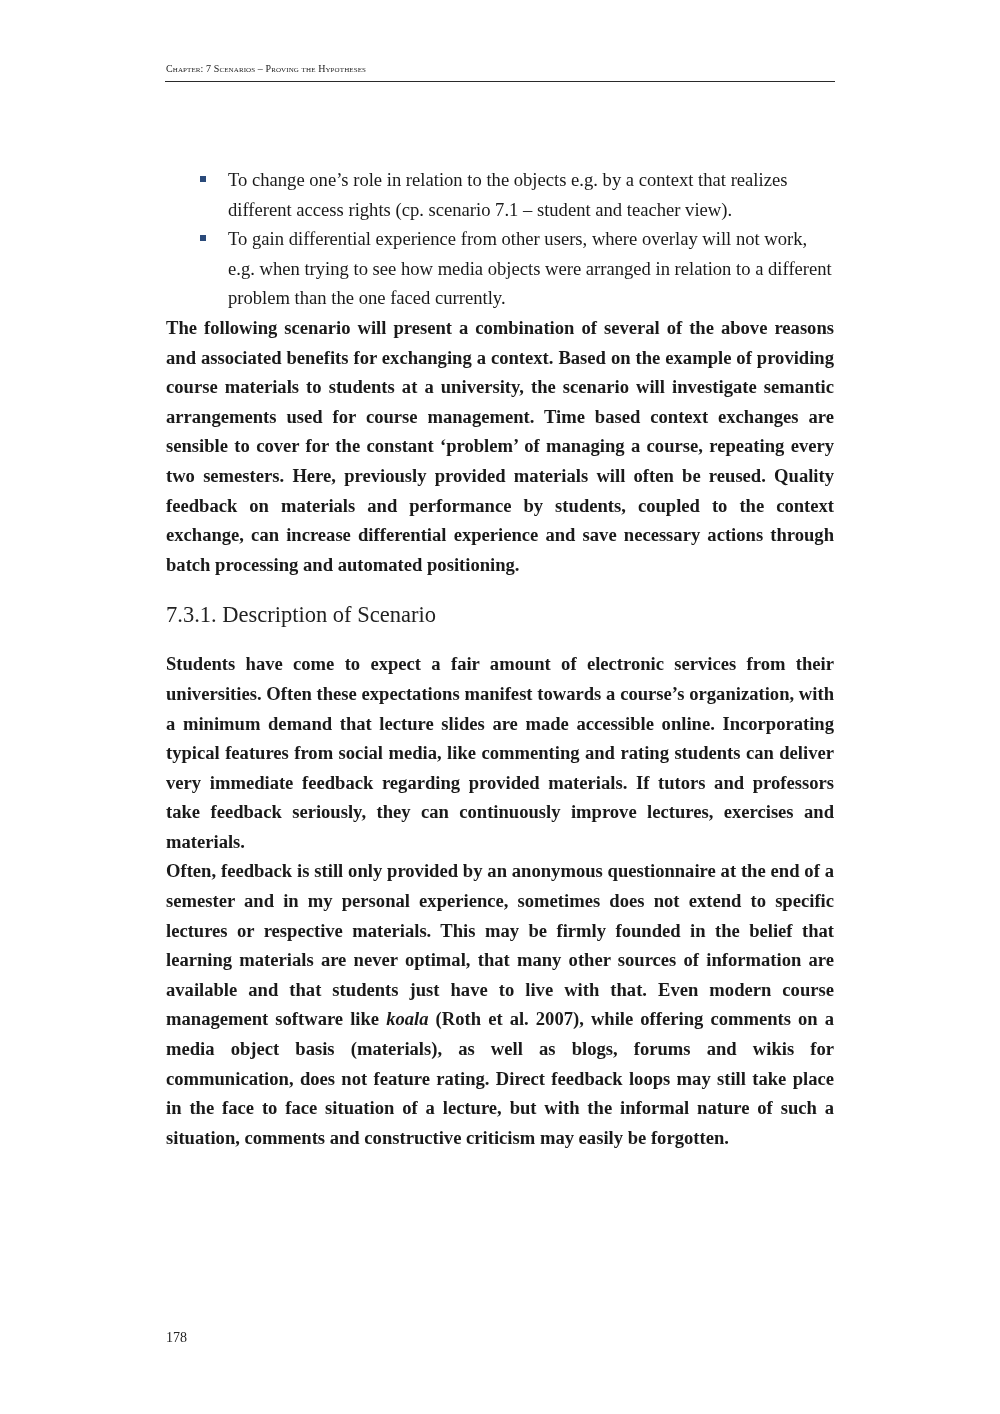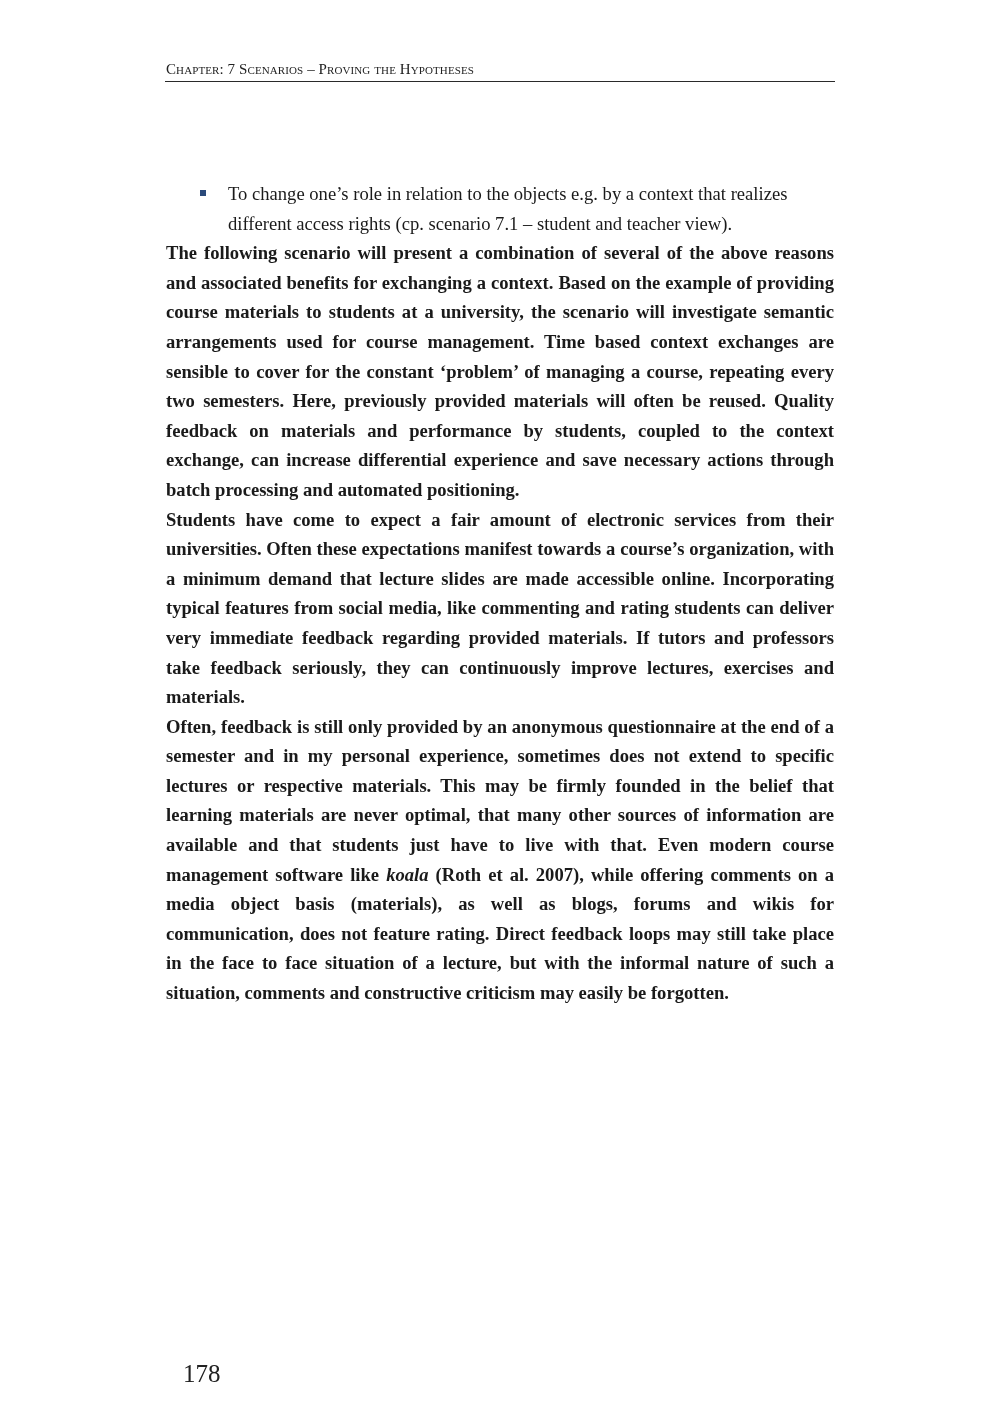--- a/index.html
+++ b/index.html
@@ -19,38 +19,38 @@
       position: absolute;
       left: 0; top: 0;
       width: 1000px;
       height: 1414px;
     }
     .running-header {
       position: absolute;
       left: 166px;
       top: 60px;
       width: 669px;
-      font-size: 15px;
+      font-size: 10px;
       letter-spacing: 0.1px;
       color: #222;
       font-variant: small-caps;
       line-height: 18px;
     }
     .header-rule {
       position: absolute;
       left: 165px;
       top: 81px;
       width: 670px;
       height: 0;
       border-top: 1.4px solid #2a2a2a;
     }
     .content {
       position: absolute;
       left: 166px;
-      top: 179px;
+      top: 165px;
       width: 668px;
       font-size: 18.6px;
       line-height: 29.6px;
     }
     ul.bullets {
       list-style: none;
       margin: 0;
       padding: 0;
     }
     ul.bullets li {
@@ -79,45 +79,49 @@
       margin-bottom: 20px;
       font-weight: normal;
       font-size: 22.5px;
       line-height: 28px;
       color: #222;
     }
     em { font-style: italic; }
     .page-number {
       position: absolute;
       left: 166px;
-      top: 1360px;
-      font-size: 25px;
+      top: 1330px;
+      font-size: 14px;
       color: #222;
-      margin-left: 17px;
     }
   </style>
 </head>
 <body>
 
 <div class="page">
 
   <div class="running-header">Chapter: 7 Scenarios – Proving the Hypotheses</div>
   <div class="header-rule"></div>
 
   <div class="content">
 
     <ul class="bullets">
       <li>
         <span class="bullet"></span>
         <span>To change one’s role in relation to the objects e.g. by a context that realizes different access rights (cp. scenario 7.1 – student and teacher view).</span>
       </li>
+      <li>
+        <span class="bullet"></span>
+        <span>To gain differential experience from other users, where overlay will not work, e.g. when trying to see how media objects were arranged in relation to a different problem than the one faced currently.</span>
+      </li>
     </ul>
 
     <p class="body gap-after-list">The following scenario will present a combination of several of the above reasons and associated benefits for exchanging a context. Based on the example of providing course materials to students at a university, the scenario will investigate semantic arrangements used for course management. Time based context exchanges are sensible to cover for the constant ‘problem’ of managing a course, repeating every two semesters. Here, previously provided materials will often be reused. Quality feedback on materials and performance by students, coupled to the context exchange, can increase differential experience and save necessary actions through batch processing and automated positioning.</p>
 
+    <h3 class="section">7.3.1. Description of Scenario</h3>
 
     <p class="body">Students have come to expect a fair amount of electronic services from their universities. Often these expectations manifest towards a course’s organization, with a minimum demand that lecture slides are made accessible online. Incorporating typical features from social media, like commenting and rating students can deliver very immediate feedback regarding provided materials. If tutors and professors take feedback seriously, they can continuously improve lectures, exercises and materials.</p>
 
     <p class="body gap-para"><span>Often, feedback is still only provided by an anonymous questionnaire at the end of a semester and in my personal experience, sometimes does not extend to specific lectures or respective materials. This may be firmly founded in the belief that learning materials are never optimal, that many other sources of information are available and that students just have to live with that. Even modern course management software like </span><em>koala</em><span> (Roth et al. 2007), while offering comments on a media object basis (materials), as well as blogs, forums and wikis for communication, does not feature rating. Direct feedback loops may still take place in the face to face situation of a lecture, but with the informal nature of such a situation, comments and constructive criticism may easily be forgotten.</span></p>
 
 
   </div>
 
   <div class="page-number">178</div>
 

